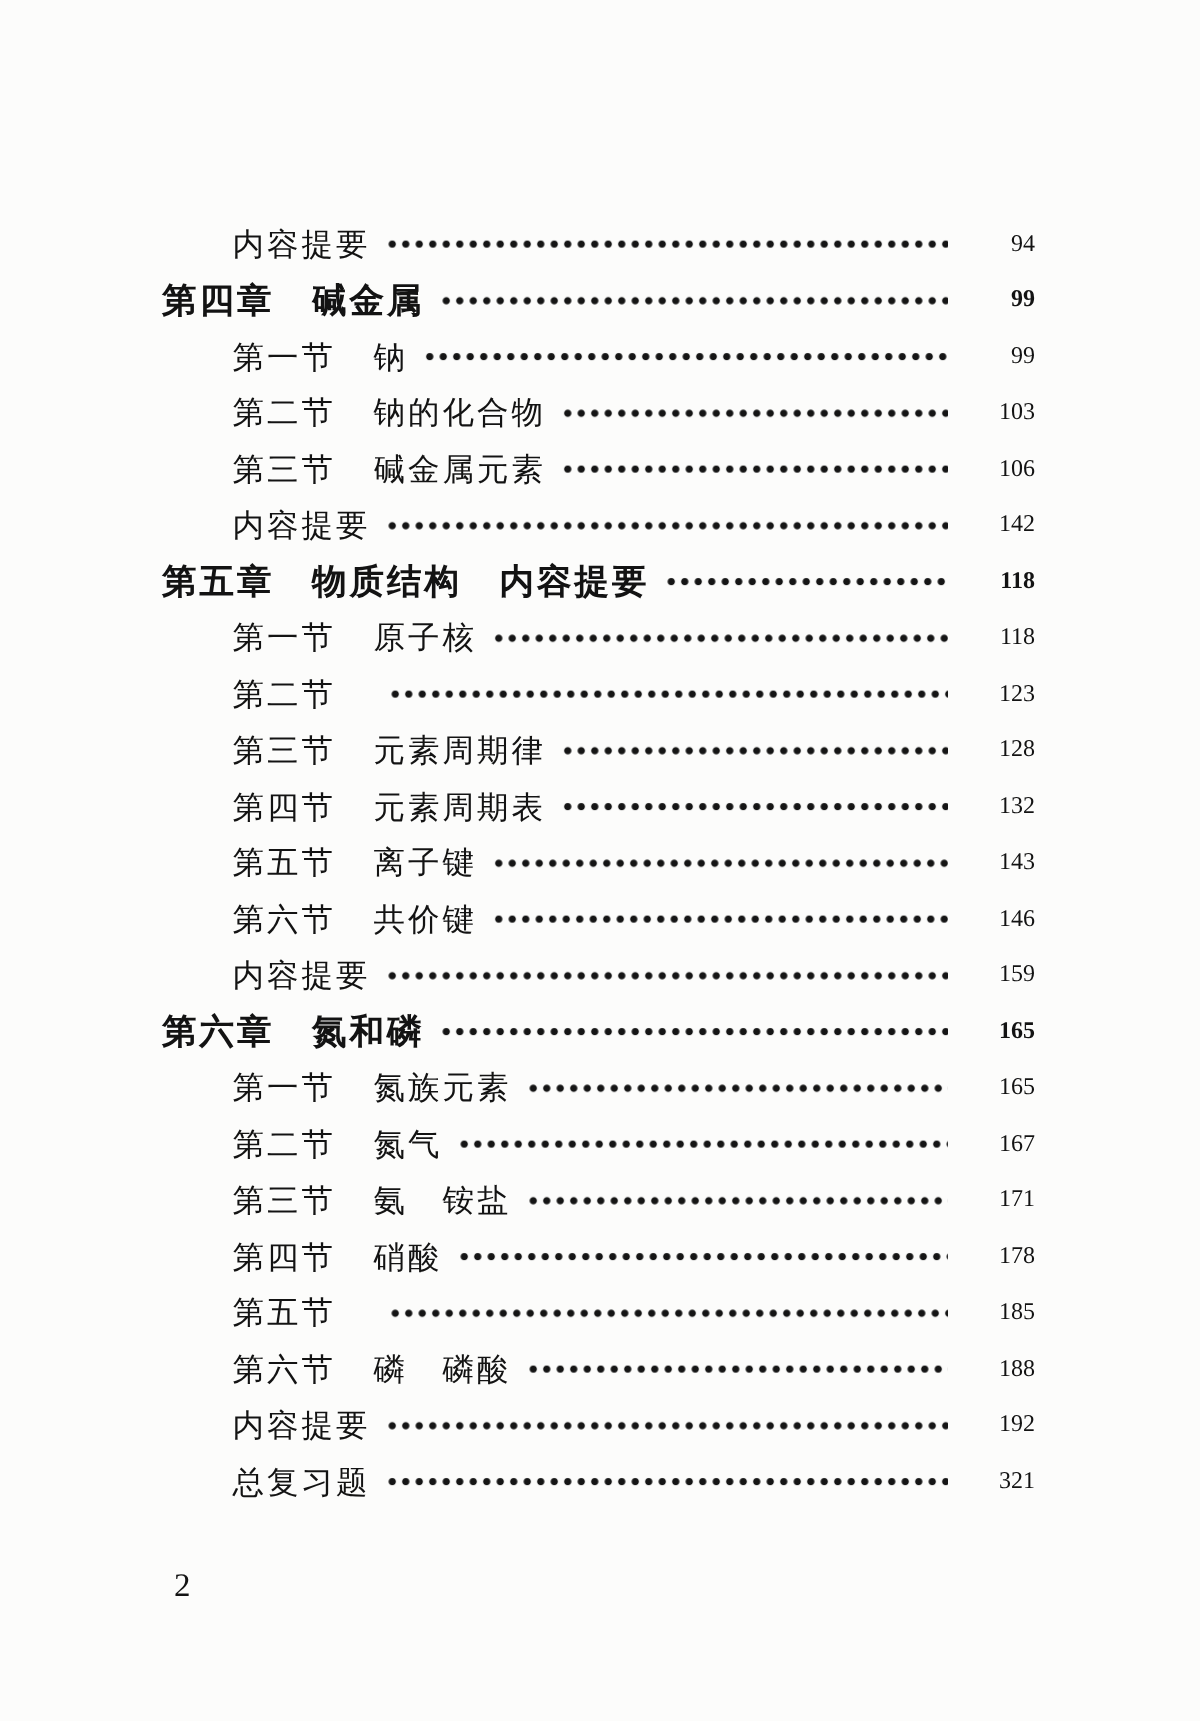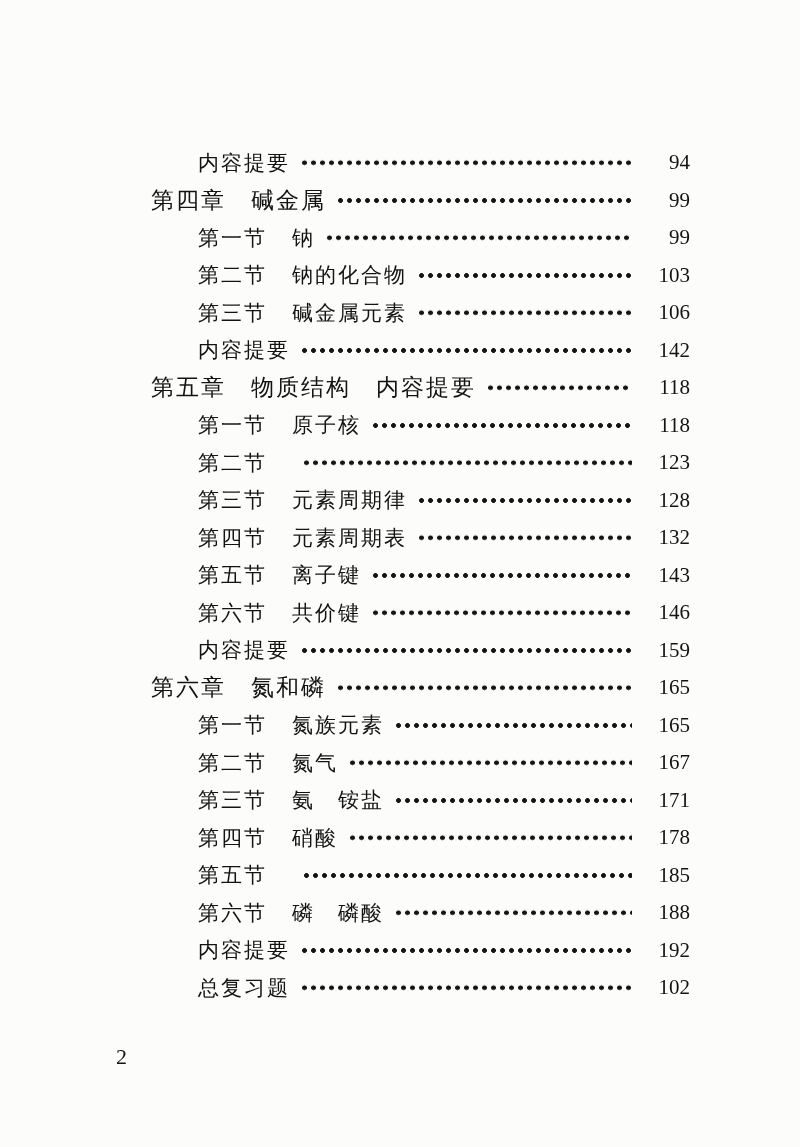--- a/index.html
+++ b/index.html
@@ -23,25 +23,24 @@
     position: absolute;
     top: 144px;
     left: 108px;
     width: 582px;
   }
   .row {
     display: flex;
     align-items: center;
     height: 37.5px;
     color: #131313;
-    margin-left: 43px;
   }
   .row.chapter {
     font-family: "Liberation Sans", sans-serif;
-    font-weight: 400;
+    font-weight: 700;
     font-size: 23px;
     letter-spacing: 2px;
   }
   .row.section,
   .row.summary {
     font-family: "Liberation Serif", serif;
     font-size: 21px;
     letter-spacing: 2px;
     padding-left: 47px;
   }
@@ -62,21 +61,21 @@
     background-size: 9px 100%;
     background-repeat: repeat-x;
     background-position: 1px center;
     min-width: 18px;
   }
   .pageno {
     flex: 0 0 auto;
     min-width: 46px;
     text-align: right;
     font-family: "Liberation Serif", serif;
-    font-size: 21px;
+    font-size: 16px;
     letter-spacing: 0;
   }
   .folio {
     position: absolute;
     left: 116px;
     top: 1044px;
     font-family: "Liberation Serif", serif;
     font-size: 22px;
   }
 </style>
@@ -207,17 +206,17 @@
         <span class="pageno">188</span>
       </div>
       <div class="row summary">
         <span class="title">内容提要</span>
         <span class="leader"></span>
         <span class="pageno">192</span>
       </div>
       <div class="row summary">
         <span class="title">总复习题</span>
         <span class="leader"></span>
-        <span class="pageno">102</span>
+        <span class="pageno">321</span>
       </div>
     </div>
   <div class="folio">2</div>
 </div>
 
 </body></html>

